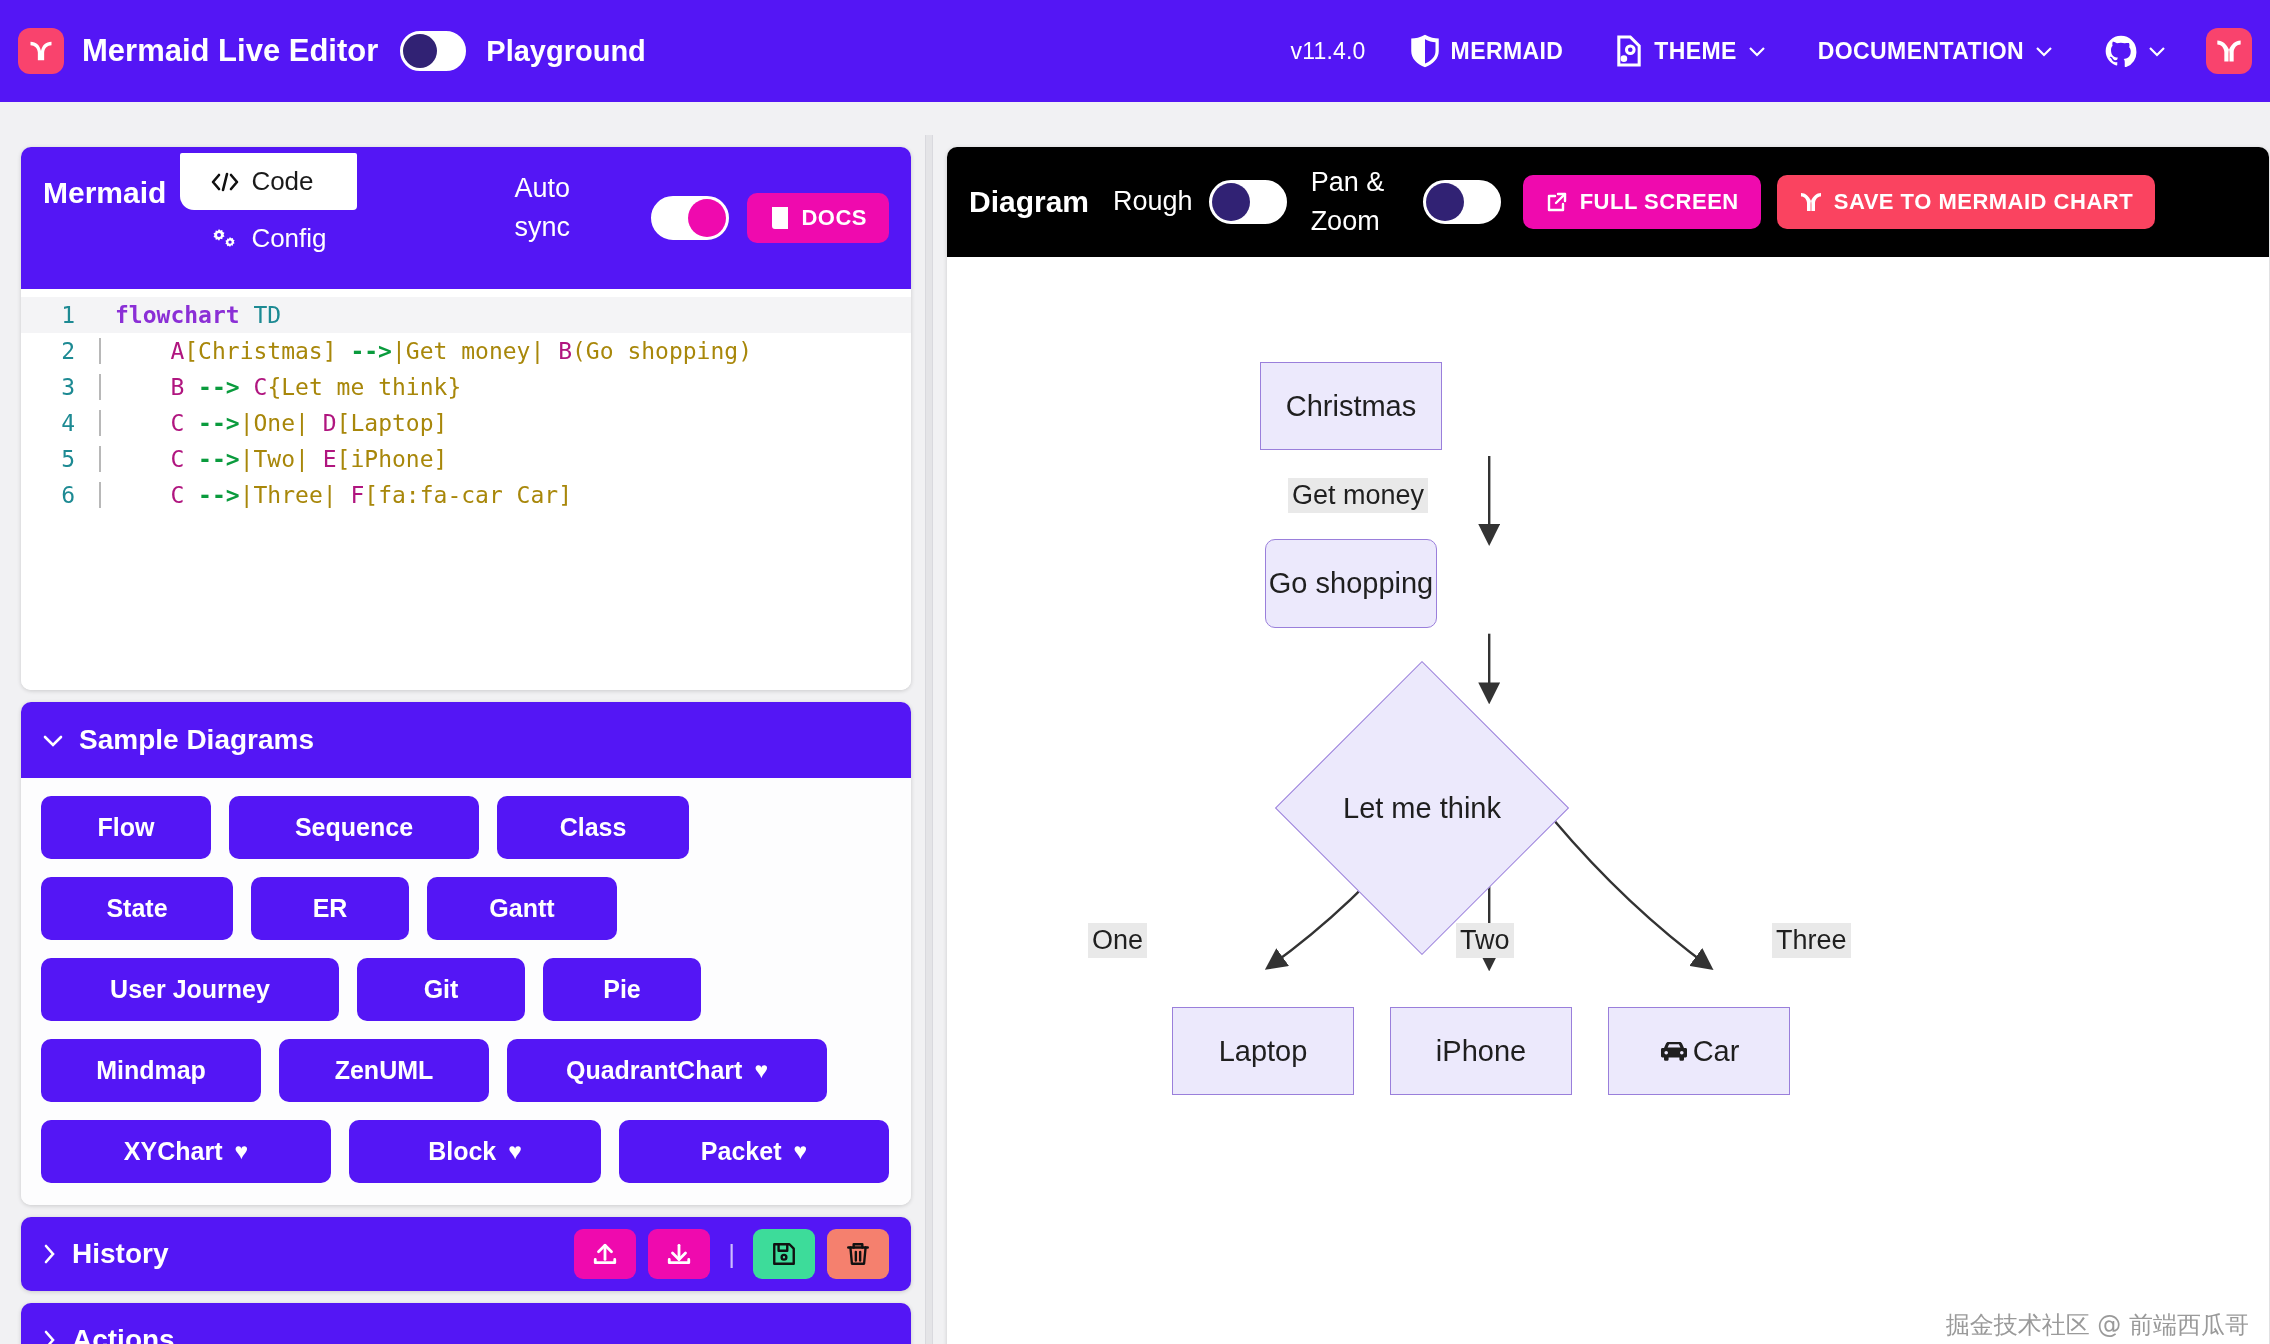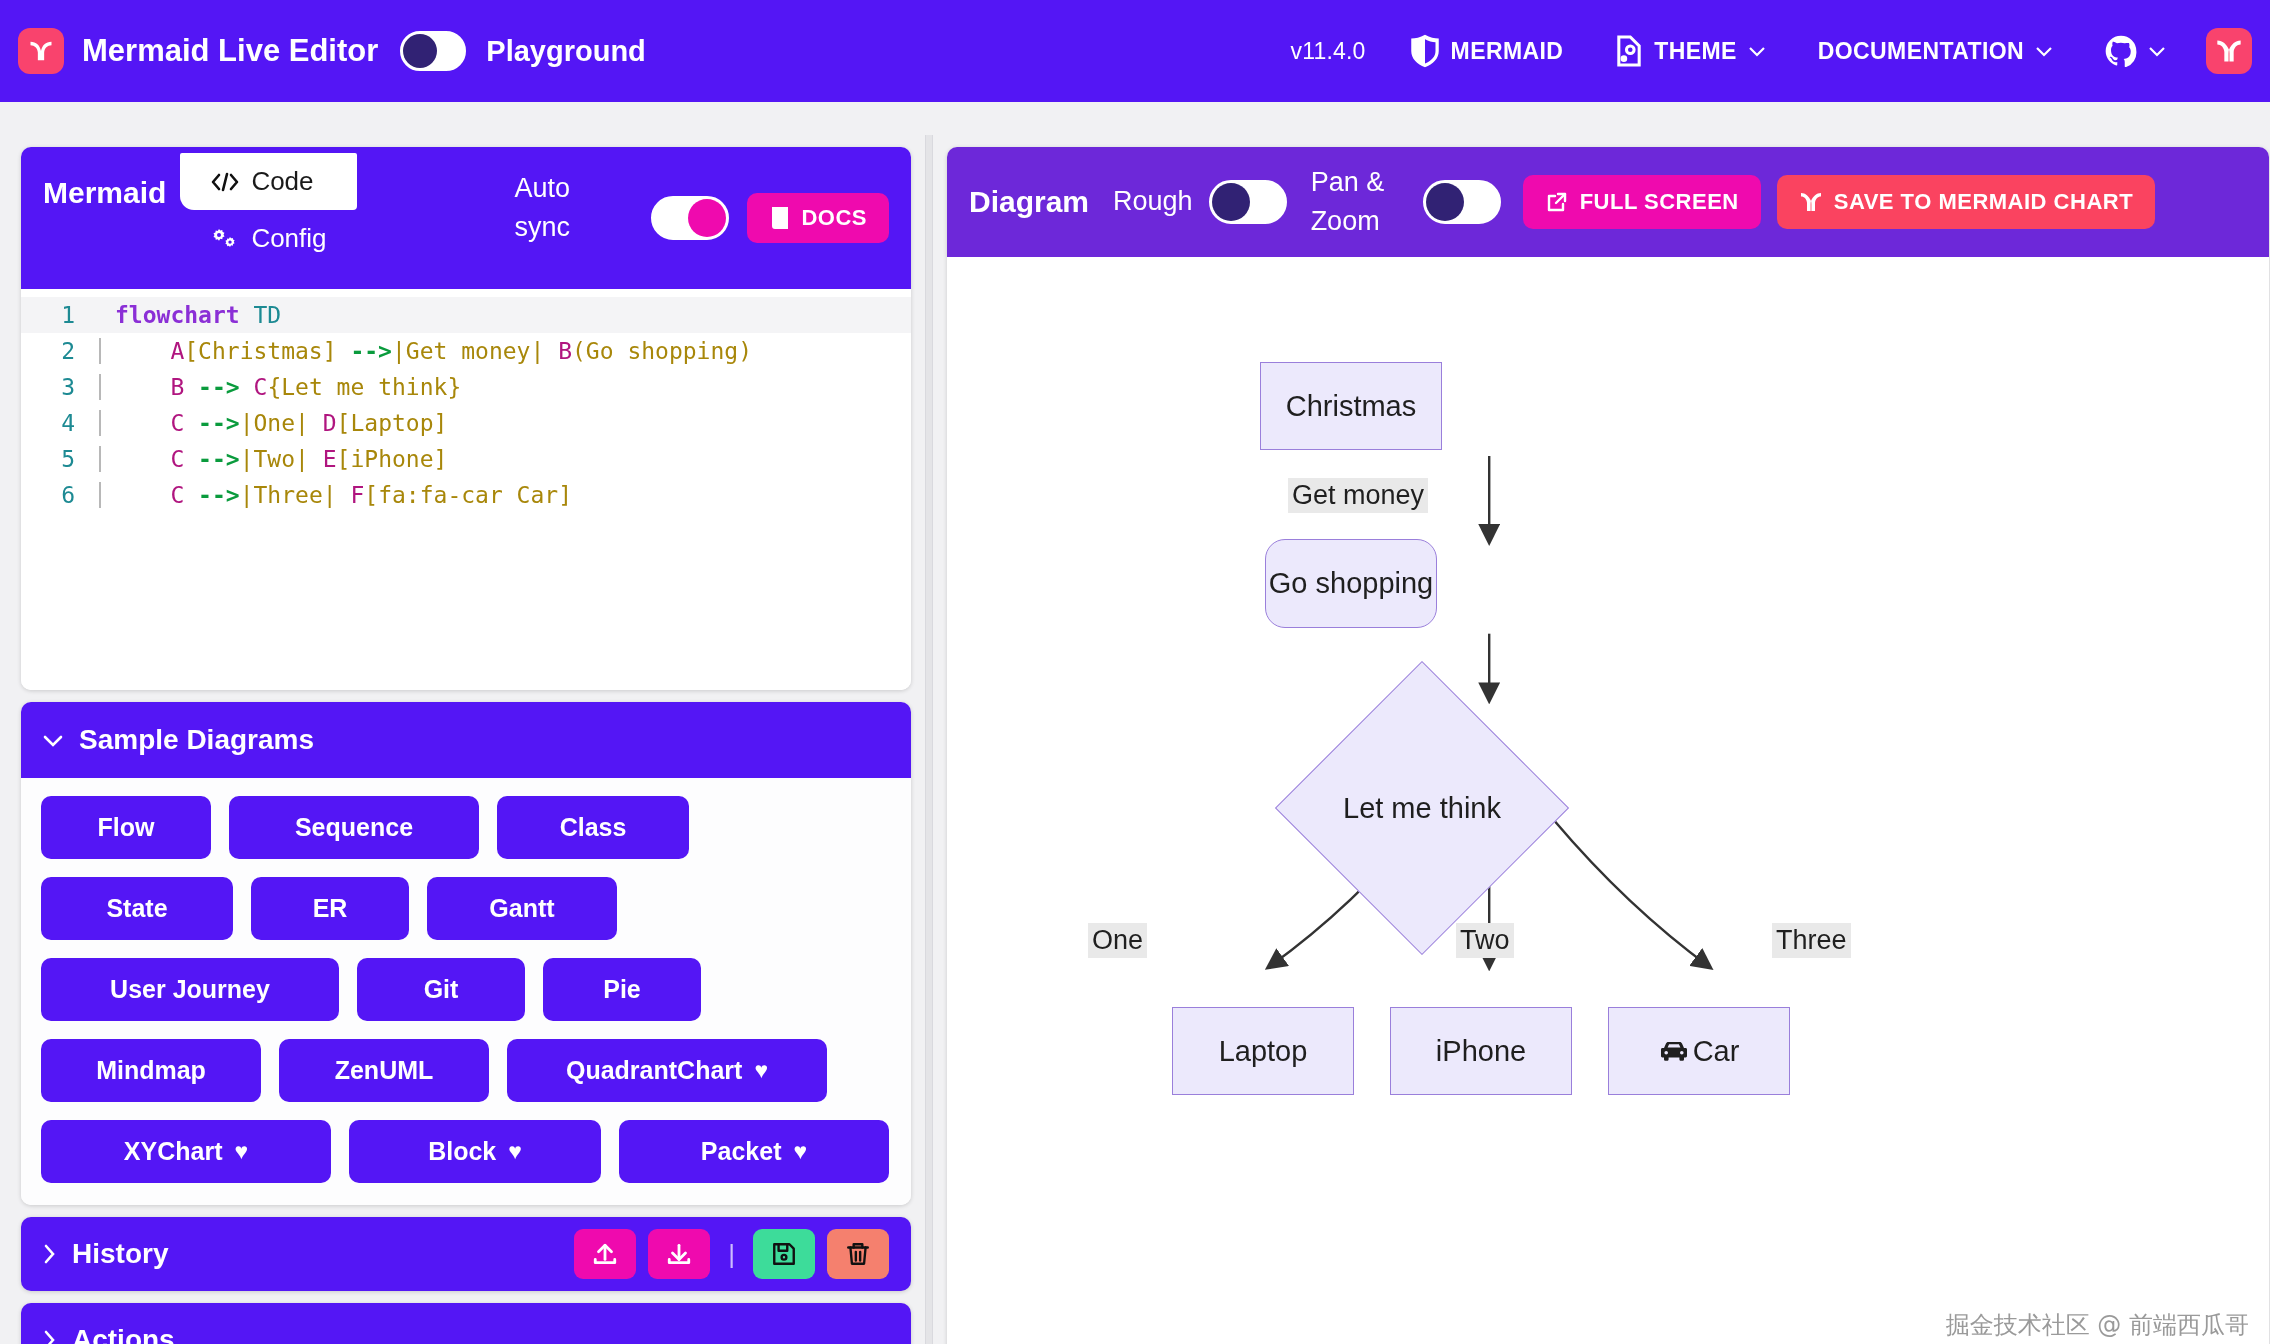--- a/index.html
+++ b/index.html
@@ -201,21 +201,21 @@
   .sq-red   { background: #f5806e; }
   .sep { color: #cdbcff; font-size: 26px; padding: 0 6px; }
 
   
   .diagram-card {
     background: #fff; border-radius: 10px;
     box-shadow: 0 1px 4px rgba(0,0,0,.16);
     height: 100%; display: flex; flex-direction: column; overflow: hidden;
   }
   .diagram-head {
-    background: #6d28d9; flex: none; height: 110px;
+    background: #000000; flex: none; height: 110px;
     display: flex; align-items: center; padding: 0 22px; gap: 0;
   }
   .diagram-word { color: #fff; font-size: 30px; font-weight: bold; white-space: nowrap; }
   .d-lbl {
     color: #fff; font-size: 27px; line-height: 1.45;
     margin-left: 24px; white-space: nowrap;
   }
   .d-lbl.wrap { width: 96px; white-space: normal; }
   .pill-btn {
     display: flex; align-items: center; gap: 11px;
@@ -227,21 +227,21 @@
   .pill-red  { background: #fa4360; margin-left: 16px; }
   .diagram-body { flex: 1; position: relative; background: #fff; overflow: hidden; }
 
   
   .node {
     position: absolute;
     background: #ece9fc; border: 1.6px solid #9a7fdb;
     display: flex; align-items: center; justify-content: center;
     color: #1f1f1f; font-size: 29px; white-space: nowrap;
   }
-  .node.rounded { border-radius: 20px; }
+  .node.rounded { border-radius: 10px; }
   .diamond-wrap { position: absolute; }
   .diamond-shape {
     width: 100%; height: 100%;
     background: #ece9fc; border: 1.6px solid #9a7fdb;
     transform: rotate(45deg);
   }
   .diamond-label {
     position: absolute; inset: 0;
     display: flex; align-items: center; justify-content: center;
     color: #1f1f1f; font-size: 29px; white-space: nowrap;

